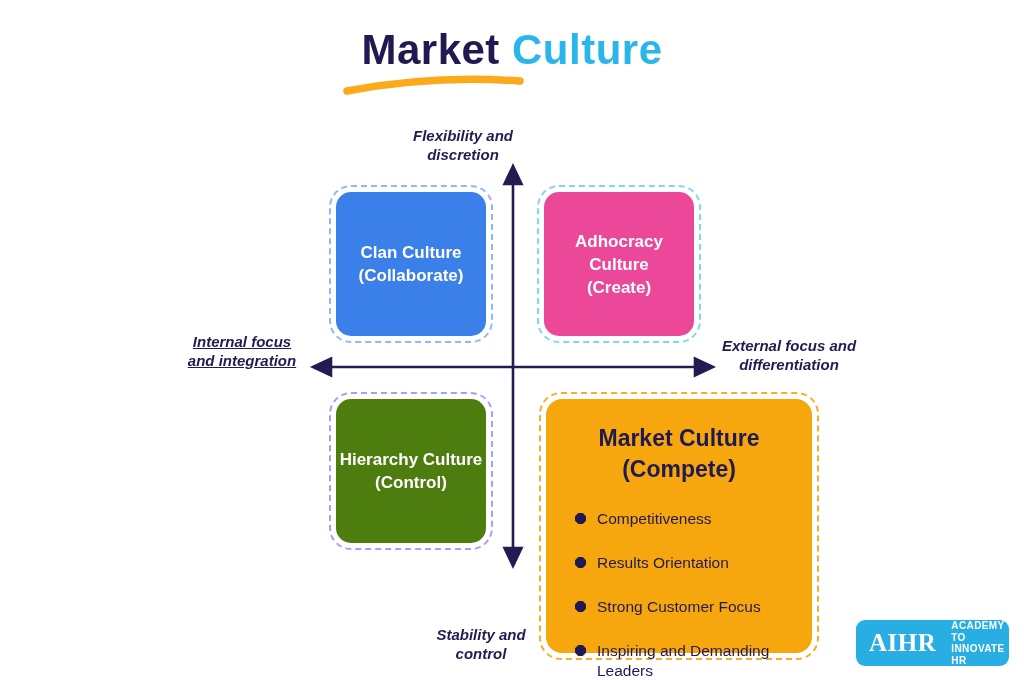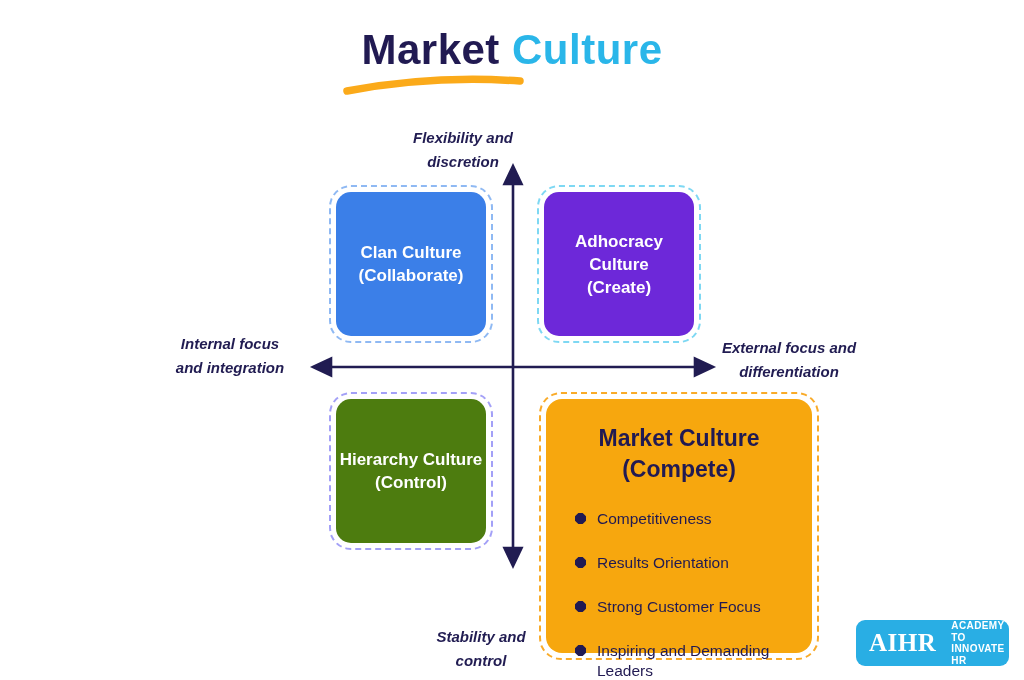--- a/index.html
+++ b/index.html
@@ -18,42 +18,42 @@
     text-align: center; font-size: 42px; font-weight: 800;
     letter-spacing: 0.5px; line-height: 48px;
   }
   .title-word-1 { color: #211a52; }
   .title-word-2 { color: #2ab6e9; }
   .swoosh { position: absolute; left: 338px; top: 74px; width: 195px; height: 28px; }
 
   
   .axis-label {
     position: absolute; color: #211c52; font-style: italic; font-weight: 700;
-    font-size: 15px; line-height: 24px; text-align: center; white-space: pre-line;
+    font-size: 15px; line-height: 19px; text-align: center; white-space: pre-line;
   }
   .axis-label-top    { left: 363px; top: 126px; width: 200px; }
   .axis-label-bottom { left: 381px; top: 577px; width: 200px; margin-top: 48px; }
-  .axis-label-left   { left: 130px; top: 332px; width: 200px; }
+  .axis-label-left   { left: 142px; top: 332px; width: 200px; text-decoration: underline; }
   .axis-label-right  { left: 689px; top: 336px; width: 200px; }
 
   .axes-svg { position: absolute; left: 0; top: 0; width: 1024px; height: 680px; pointer-events: none; }
 
   
   .quad-wrap {
     position: absolute; border: 2px dashed; border-radius: 22px; padding: 5px;
   }
   .quad-box {
     width: 100%; height: 100%; border-radius: 15px;
     display: flex; flex-direction: column; align-items: center; justify-content: center;
     color: #ffffff; font-weight: 700; font-size: 17px; line-height: 23px; text-align: center;
   }
   .clan-wrap      { left: 329px; top: 185px; width: 164px; height: 158px; border-color: #8fb9f3; }
   .clan-box      { background: #3b7fe8; text-align: right; }
   .adhocracy-wrap { left: 537px; top: 185px; width: 164px; height: 158px; border-color: #7ed8f3; }
-  .adhocracy-box { background: #6d28d9; }
+  .adhocracy-box { background: #ec4899; }
   .hierarchy-wrap { left: 329px; top: 392px; width: 164px; height: 158px; border-color: #a3a0f7; }
   .hierarchy-box { background: #4d7c0f; }
 
   
   .market-wrap {
     position: absolute; left: 539px; top: 392px; width: 280px; height: 268px;
     border: 2px dashed #f9ab29; border-radius: 22px; padding: 5px;
   }
   .market-box {
     width: 100%; height: 100%; background: #f7a70e; border-radius: 16px;

